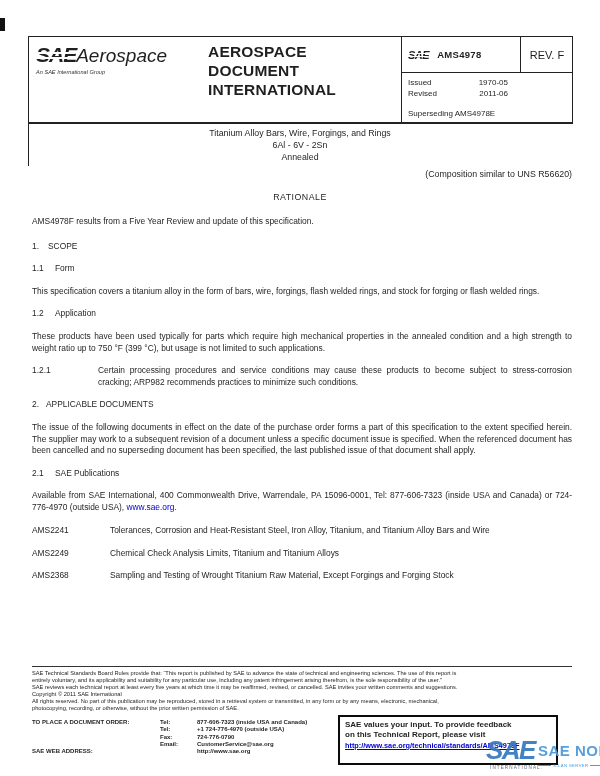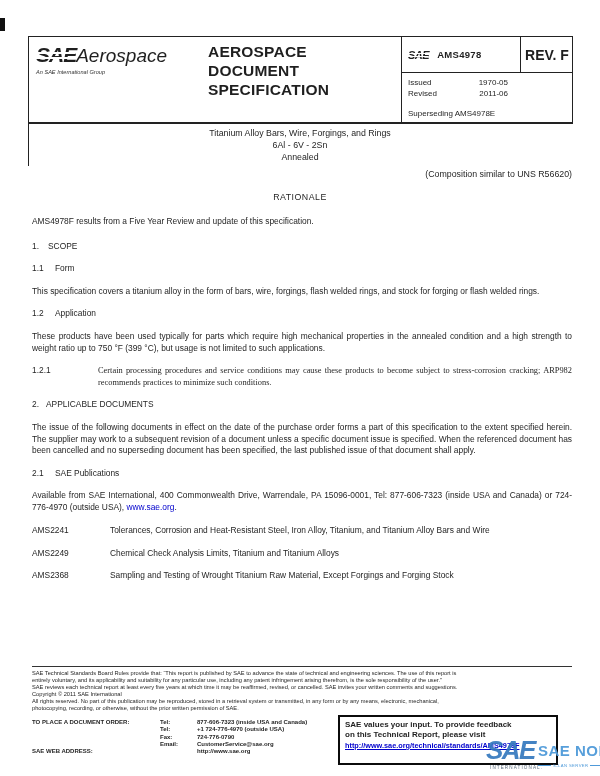--- a/index.html
+++ b/index.html
@@ -22,42 +22,42 @@
 
   .doc-type{position:absolute;left:179px;top:5px;font-size:15.5px;font-weight:800;line-height:19px;letter-spacing:0.2px;}
 
   .hdr-right{position:absolute;left:372px;top:0;width:171px;height:85px;border-left:1px solid #222;}
   .hdr-right-top{display:flex;height:35px;border-bottom:1px solid #222;}
   .cell-num{width:112px;border-right:1px solid #222;display:flex;align-items:center;padding-left:6px;gap:8px;}
   .mini-sae{position:relative;display:inline-block;font-weight:900;font-style:italic;font-size:11px;letter-spacing:-0.5px;}
   .mini-sae .slit{position:absolute;left:0;right:1px;height:1px;background:#fff;}
   .mslit1{top:4px;} .mslit2{top:7px;}
   .doc-number{font-size:9.5px;font-weight:700;letter-spacing:0.3px;}
-  .cell-rev{flex:1;display:flex;align-items:center;justify-content:center;font-size:14px;font-weight:700;}
+  .cell-rev{flex:1;display:flex;align-items:center;justify-content:center;font-size:11px;font-weight:400;}
   .hdr-info{padding:4px 0 0 6px;font-size:8px;line-height:11px;}
   .hdr-info-row{display:flex;width:100px;}
   .hdr-info-row .lbl{flex:1;}
   .superseding{margin-top:9px;font-size:8px;}
 
   
   .tline{position:absolute;left:0;width:600px;text-align:center;font-size:8.8px;}
   .t1{top:128px;} .t2{top:140px;} .t3{top:152px;text-align:center;}
   .composition{position:absolute;right:28px;top:169px;font-size:8.8px;}
   .rationale-h{position:absolute;left:0;width:600px;text-align:center;top:192px;font-size:8.8px;letter-spacing:0.5px;}
   .rationale-p{position:absolute;left:32px;top:216px;font-size:8.4px;}
 
   
   .body-flow{position:absolute;left:32px;top:241px;width:540px;font-size:8.4px;line-height:11.9px;}
   .blk{margin-bottom:10.5px;}
   .sec{display:flex;}
   .sec .num{flex:none;}
   .nw16{width:16px;} .nw23{width:23px;} .nw14{width:14px;} .nw30{width:30px;}
   .para{text-align:justify;}
   .hang{display:flex;gap:36px;}
-  .hang .txt{flex:1;text-align:justify;font-family:Liberation Serif, serif;}
+  .hang .txt{flex:1;text-align:justify;}
   .doc-row{display:flex;margin-bottom:11px;}
   .doc-row .code{flex:none;width:78px;}
   .doc-row .desc{flex:1;text-align:justify;}
   a.blue, .blue-link{color:#0000cc;cursor:pointer;}
 
   
   .foot-rule{position:absolute;left:32px;top:666px;width:540px;height:1px;background:#333;}
   .legal{position:absolute;left:32px;top:670px;width:560px;font-size:5.7px;line-height:7px;white-space:nowrap;}
   .order{position:absolute;left:32px;top:719px;font-size:6px;line-height:7.3px;font-weight:700;}
   .order-row{display:flex;}
@@ -86,21 +86,21 @@
 
   <div class="hdr">
     <div class="logo">
       <span class="logo-sae"><span>SAE</span><span class="slit slit1"></span><span class="slit slit2"></span></span><span class="logo-aero">Aerospace</span>
       <div class="logo-tag">An SAE International Group</div>
     </div>
 
     <div class="doc-type">
       <div>AEROSPACE</div>
       <div>DOCUMENT</div>
-      <div>SPECIFICATION</div>
+      <div>INTERNATIONAL</div>
     </div>
 
     <div class="hdr-right">
       <div class="hdr-right-top">
         <div class="cell-num">
           <span class="mini-sae"><span>SAE</span><span class="slit mslit1"></span><span class="slit mslit2"></span></span>
           <span class="doc-number">AMS4978</span>
         </div>
         <div class="cell-rev">REV. F</div>
       </div>

